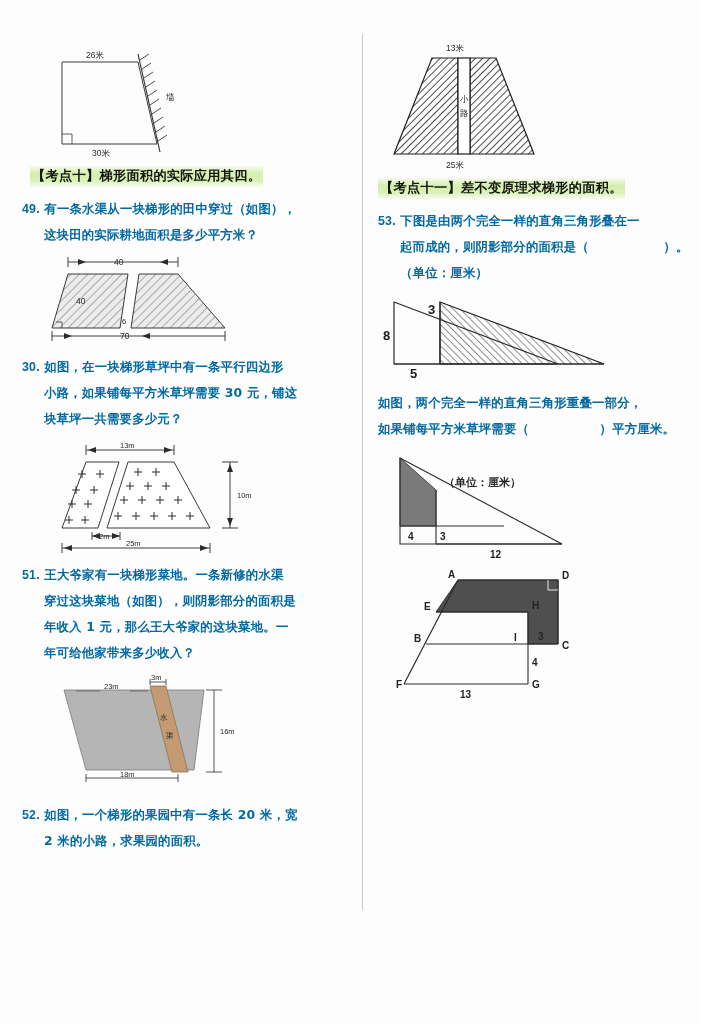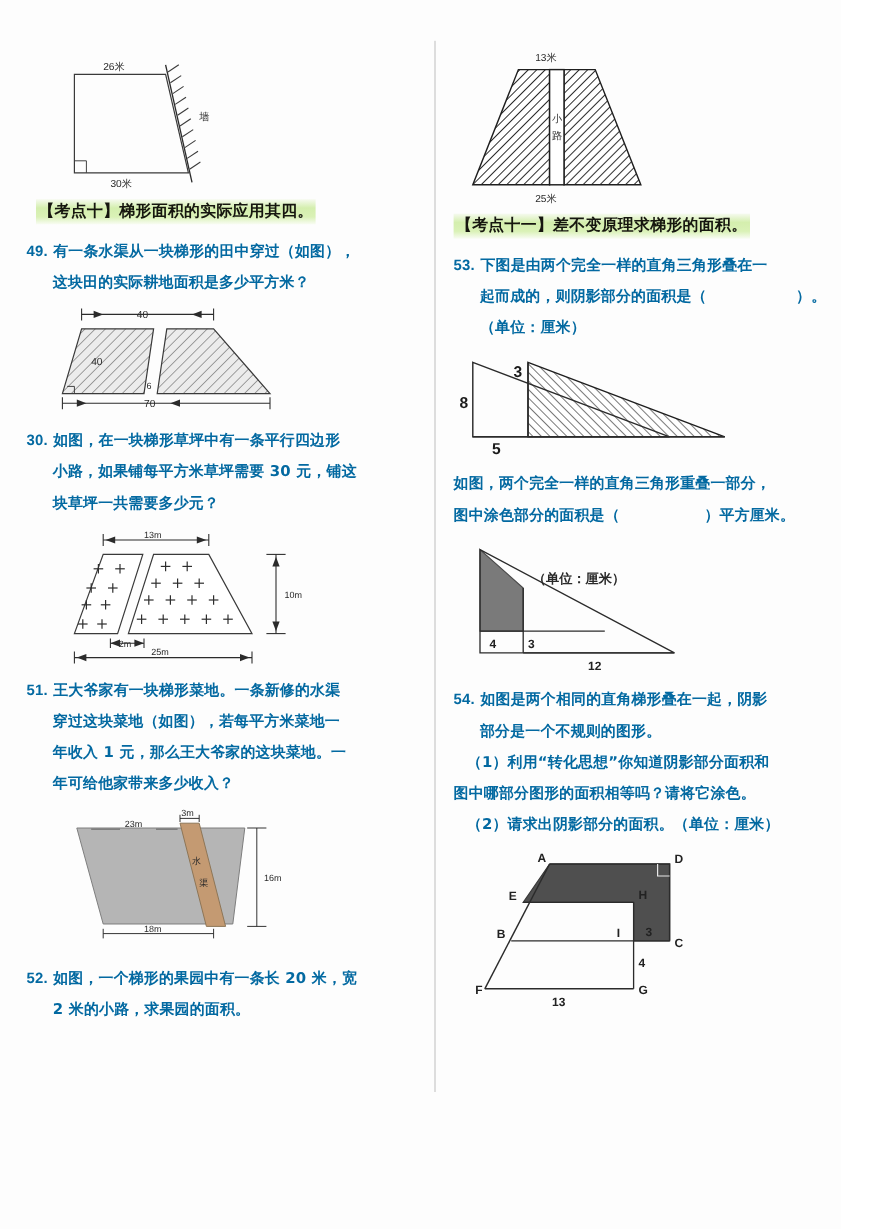--- a/index.html
+++ b/index.html
@@ -261,21 +261,21 @@
           <polyline points="20,109 12,112 20,115" fill="#2b2b2b" stroke="none"></polyline>
           <polyline points="148,109 156,112 148,115" fill="#2b2b2b" stroke="none"></polyline>
         </g>
         <text class="lbl-sm" x="74" y="110">25m</text>
       </svg>
     </div>
 
     <div class="q-text blk" style="margin-top:8px;">
       <div class="indent1"><span class="num">51.</span>
         <span>王大爷家有一块梯形菜地。一条新修的水渠</span></div>
-      <div class="indent2"><span>穿过这块菜地（如图），若每平方米菜地一</span></div>
+      <div class="indent2"><span>穿过这块菜地（如图），则阴影部分的面积是</span></div>
       <div class="indent2"><span>年收入 1 元，那么王大爷家的这块菜地。一</span></div>
       <div class="indent2"><span>年可给他家带来多少收入？</span></div>
     </div>
 
     <div class="fig" style="margin:6px 0 0 34px;">
       <svg width="210" height="116" viewBox="0 0 210 116">
 
         <polygon points="8,18 148,18 138,98 30,98" fill="#b5b5b5" stroke="#7a7a7a" stroke-width="0.8"></polygon>
 
         <polygon points="94,14 110,14 132,100 116,100" fill="#c49a72" stroke="#8b7354" stroke-width="0.8"></polygon>
@@ -374,49 +374,41 @@
 
         <line x1="12" y1="76" x2="222" y2="76" stroke="#2b2b2b" stroke-width="1.2"></line>
         <text class="lbl-big" x="1" y="52">8</text>
         <text class="lbl-big" x="46" y="26">3</text>
         <text class="lbl-big" x="28" y="90">5</text>
       </svg>
     </div>
 
     <div class="q-text blk" style="margin-top:16px;">
       <div class="indent1"><span>如图，两个完全一样的直角三角形重叠一部分，</span></div>
-      <div class="indent1"><span>图中涂色部分的面积是（</span>
+      <div class="indent1"><span>如果铺每平方米草坪需要（</span>
         <span style="display:inline-block;width:66px;"></span><span>）平方厘米。</span></div>
     </div>
 
     <div class="fig" style="margin:6px 0 0 16px;">
       <svg width="240" height="112" viewBox="0 0 240 112">
 
         <polygon points="6,10 42,42 42,78 6,78" fill="#7a7a7a" stroke="#4a4a4a" stroke-width="1"></polygon>
 
         <polygon points="6,10 168,96 6,96" fill="none" stroke="#2b2b2b" stroke-width="1.1"></polygon>
 
         <polyline points="42,42 42,96" fill="none" stroke="#2b2b2b" stroke-width="1.1"></polyline>
         <line x1="6" y1="78" x2="110" y2="78" stroke="#2b2b2b" stroke-width="1.1"></line>
         <line x1="42" y1="96" x2="168" y2="96" stroke="#2b2b2b" stroke-width="1.1"></line>
         <text class="lbl cn" x="50" y="38" style="font-size:11px;font-weight:700;">（单位：厘米）</text>
         <text class="lbl-md" x="14" y="92">4</text>
         <text class="lbl-md" x="46" y="92">3</text>
         <text class="lbl-md" x="96" y="110">12</text>
       </svg>
     </div>
 
-    <div class="q-text blk" style="margin-top:10px;">
-      <div class="indent1"><span class="num">54.</span>
-        <span>如图是两个相同的直角梯形叠在一起，阴影</span></div>
-      <div class="indent2"><span>部分是一个不规则的图形。</span></div>
-      <div class="indent-half"><span>（1）利用“转化思想”你知道阴影部分面积和</span></div>
-      <div class="indent1"><span>图中哪部分图形的面积相等吗？请将它涂色。</span></div>
-      <div class="indent-half"><span>（2）请求出阴影部分的面积。（单位：厘米）</span></div>
-    </div>
 
     <div class="fig" style="margin:10px 0 0 18px;">
       <svg width="230" height="130" viewBox="0 0 230 130">
 
         <polygon points="62,10 162,10 162,74 132,74 132,42 40,42" fill="#4f4f4f" stroke="#3a3a3a" stroke-width="1"></polygon>
 
         <polyline points="62,10 162,10 162,74" fill="none" stroke="#2b2b2b" stroke-width="1.2"></polyline>
 
         <line x1="62" y1="10" x2="8" y2="114" stroke="#2b2b2b" stroke-width="1.2"></line>
 

